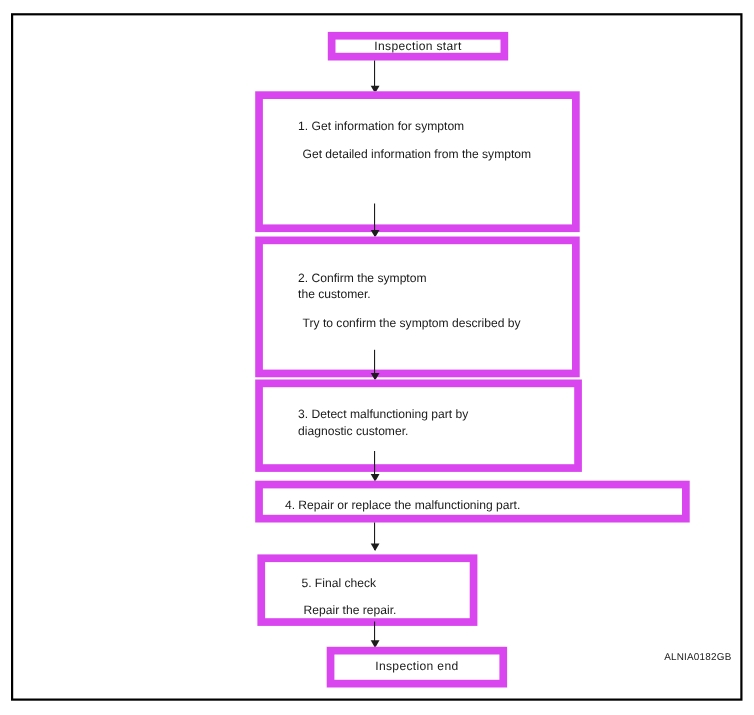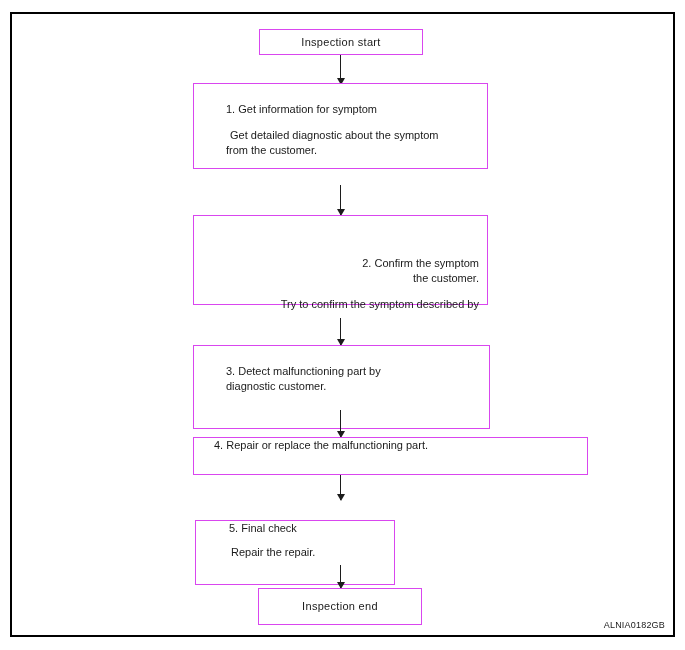--- a/index.html
+++ b/index.html
@@ -15,45 +15,46 @@
   .frame {
     position: absolute;
     left: 10px; top: 12px;
     width: 665px; height: 625px;
     border: 2px solid #000000;
     box-sizing: border-box;
   }
   .node {
     position: absolute;
     box-sizing: border-box;
-    border: 1px solid #d946ef;
+    border: 7px solid #d946ef;
     background: #ffffff;
     font-size: 11px;
     line-height: 15px;
+    margin-left: 39px;
   }
   .terminal {
     display: flex;
     align-items: center;
     justify-content: center;
     letter-spacing: 0.3px;
   }
   .step-title { white-space: nowrap; }
   .step-body { white-space: nowrap; }
   #node-start { left: 259px; top: 29px;  width: 164px; height: 26px; }
   #node-end   { left: 258px; top: 588px; width: 164px; height: 37px; align-items: center; }
-  #node-step1 { left: 193px; top: 83px;  width: 295px; height: 86px; padding: 18px 8px 0 32px; }
+  #node-step1 { left: 193px; top: 83px;  width: 295px; height: 128px; padding: 18px 8px 0 32px; }
   #node-step1 .step-body { margin-top: 11px; text-indent: 4px; }
   #node-step1 .step-body2 { text-indent: 0; margin-top: 0; }
-  #node-step2 { left: 193px; top: 215px; width: 295px; height: 90px; padding: 40px 8px 0 32px; text-align: right; }
+  #node-step2 { left: 193px; top: 215px; width: 295px; height: 128px; padding: 24px 8px 0 32px; }
   #node-step2 .step-body { margin-top: 11px; text-indent: 4px; }
   #node-step2 .step-body2 { text-indent: 0; margin-top: 0; }
   #node-step3 { left: 193px; top: 345px; width: 297px; height: 84px; padding: 18px 8px 0 32px; }
   #node-step4 { left: 193px; top: 437px; width: 395px; height: 38px;
-                display: flex; align-items: flex-start; padding-left: 20px; }
-  #node-step5 { left: 195px; top: 520px; width: 200px; height: 65px; padding: 0 6px 0 33px; }
+                display: flex; align-items: flex-end; padding-left: 20px; }
+  #node-step5 { left: 195px; top: 504px; width: 200px; height: 65px; padding: 13px 6px 0 33px; }
   #node-step5 .step-body { margin-top: 9px; text-indent: 2px; }
   .arrow {
     position: absolute;
     left: 340px;
     width: 0;
     border-left: 1px solid #1c1c1c;
   }
   .arrowhead {
     position: absolute;
     bottom: -1px; left: -4px;
@@ -64,21 +65,21 @@
   }
   #arrow1 { top: 55px;  height: 29px; }
   #arrow2 { top: 185px; height: 30px; }
   #arrow3 { top: 318px; height: 27px; }
   #arrow4 { top: 410px; height: 27px; }
   #arrow5 { top: 475px; height: 25px; }
   #arrow6 { top: 565px; height: 23px; }
   .figcode {
     position: absolute;
     right: 20px;
-    top: 620px;
+    top: 592px;
     font-size: 9px;
     letter-spacing: 0.2px;
     color: #1a1a1a;
   }
 </style>
 </head>
 <body>
 
 <div class="page">
 
@@ -87,22 +88,21 @@
   <div class="node terminal" id="node-start">
     <span>Inspection start</span>
   </div>
 
   <div class="arrow" id="arrow1">
     <div class="arrowhead"></div>
   </div>
 
   <div class="node" id="node-step1">
     <div class="step-title">1. Get information for symptom</div>
-    <div class="step-body">Get detailed diagnostic about the symptom</div>
-    <div class="step-body step-body2">from the customer.</div>
+    <div class="step-body">Get detailed information from the symptom</div>
   </div>
 
   <div class="arrow" id="arrow2">
     <div class="arrowhead"></div>
   </div>
 
   <div class="node" id="node-step2">
     <div class="step-title">2. Confirm the symptom</div>
     <div class="step-body step-body2">the customer.</div>
     <div class="step-body">Try to confirm the symptom described by</div>

